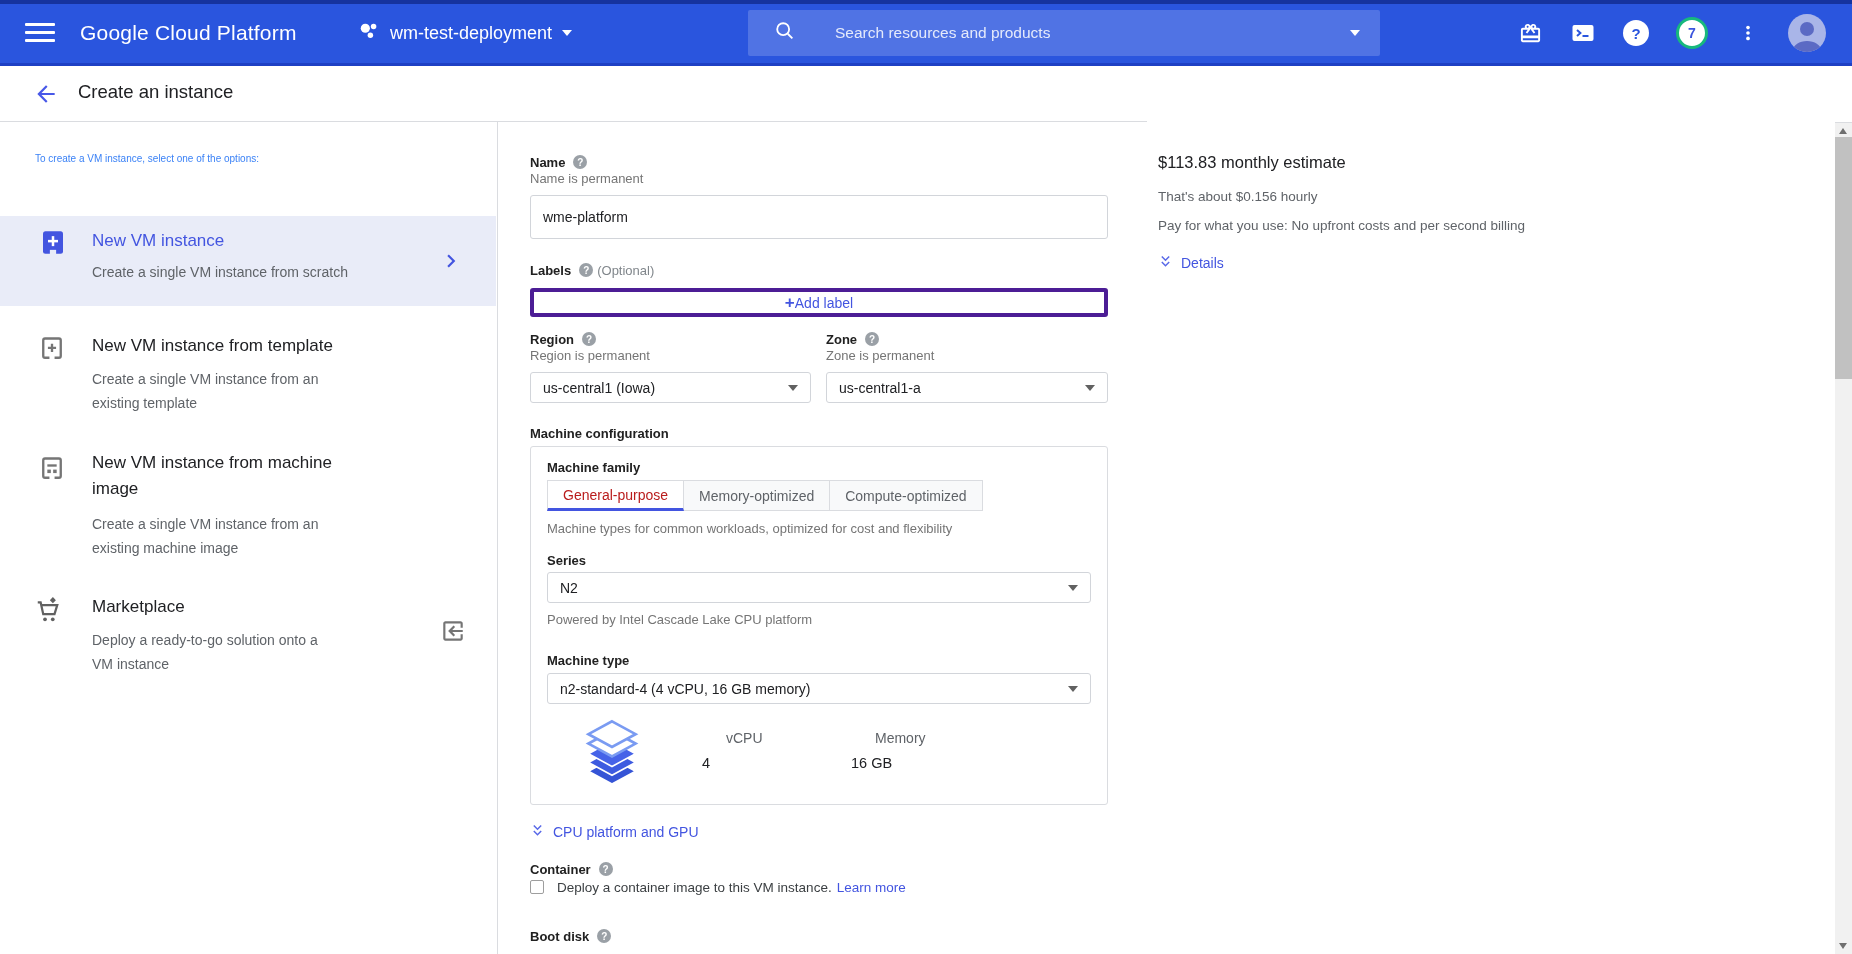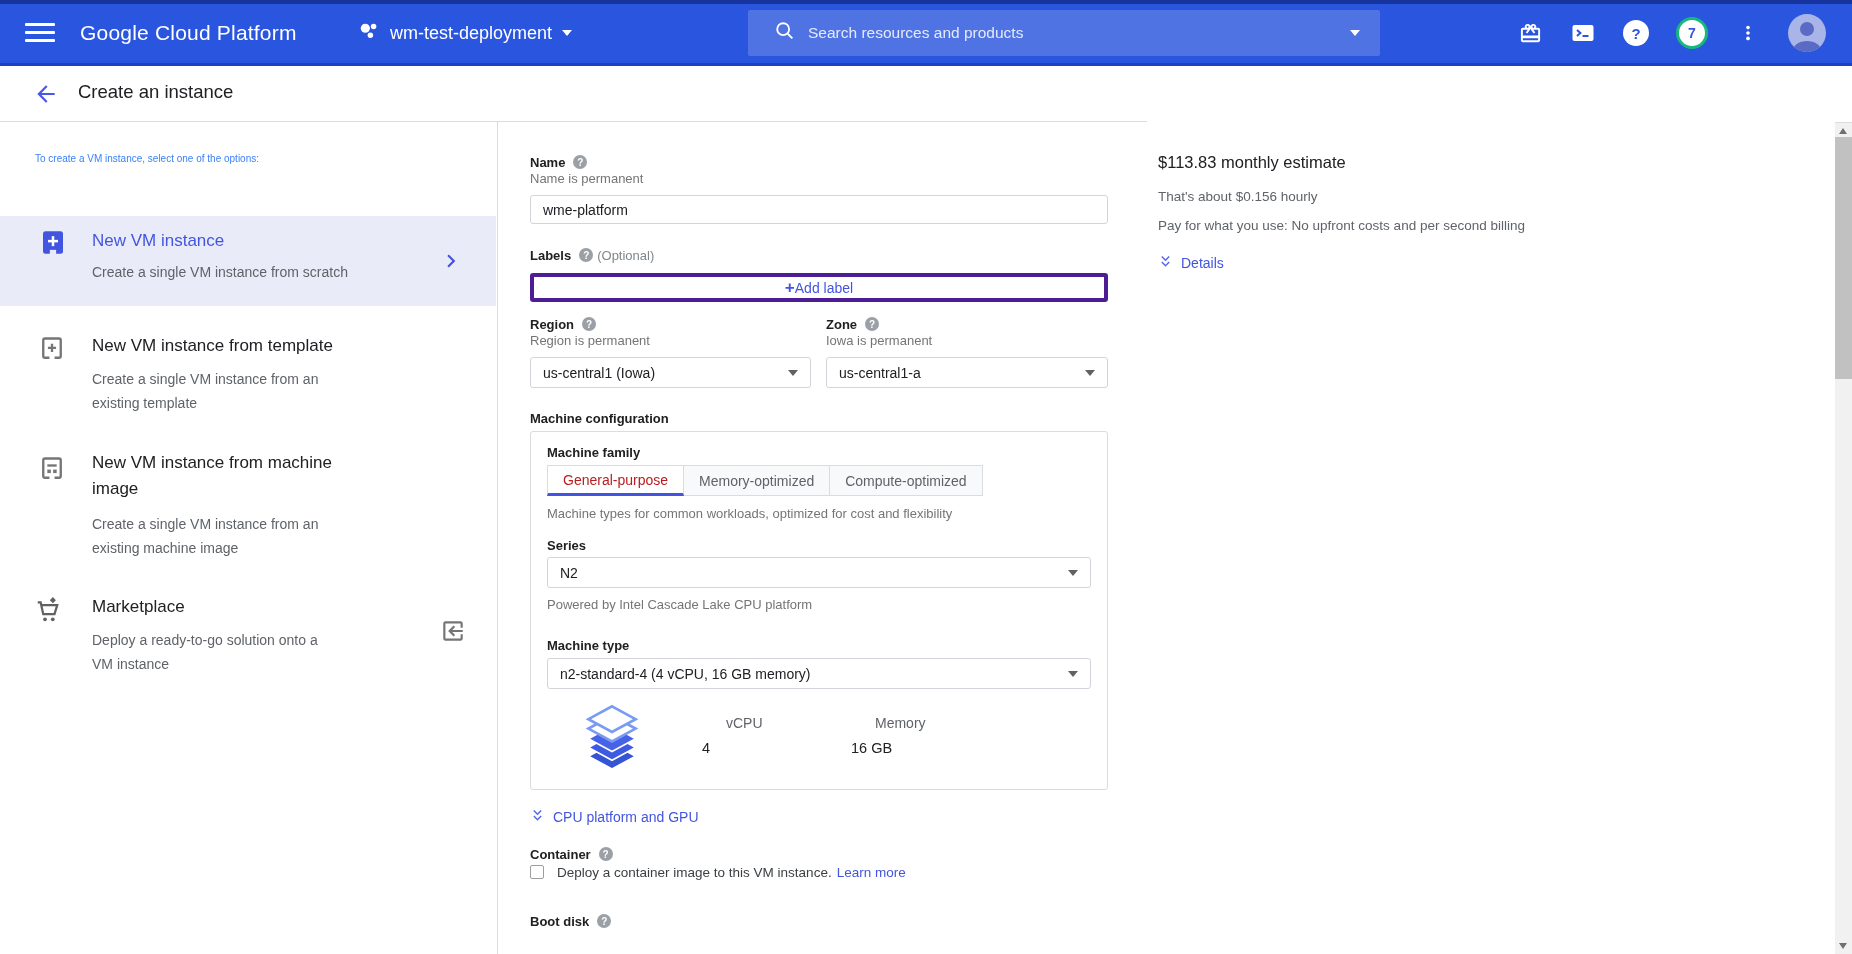--- a/index.html
+++ b/index.html
@@ -14,21 +14,21 @@
   .hamburger span { display:block; height:3px; background:#fff; border-radius:1px; margin-bottom:5px; }
   .logo { position:absolute; left:80px; top:0; height:66px; display:flex; align-items:center;
           color:#fff; font-size:21px; letter-spacing:.2px; white-space:nowrap; }
   .project { position:absolute; left:358px; top:0; height:66px; display:flex; align-items:center; gap:10px; color:#fff; }
   .project-label { font-size:18px; }
   .caret-w { width:0; height:0; border-left:5px solid transparent; border-right:5px solid transparent; border-top:6px solid #fff; }
 
   .search { position:absolute; left:748px; top:10px; width:632px; height:46px; background:rgba(255,255,255,.18);
             border-radius:2px; display:flex; align-items:center; padding:0 20px 0 26px; }
   .search input { flex:1; background:transparent; border:none; outline:none; color:#fff; font-size:15.5px;
-                  font-family:"Liberation Sans","DejaVu Sans",sans-serif; margin-left:12px; }
+                  font-family:"Liberation Sans","DejaVu Sans",sans-serif; margin-left:39px; }
   .search input::placeholder { color:rgba(255,255,255,.85); }
 
   .topbar-right { position:absolute; right:26px; top:0; height:66px; display:flex; align-items:center; gap:27px; }
   .tb-icon { width:26px; height:26px; display:flex; align-items:center; justify-content:center; cursor:pointer; }
   .help-circ { width:26px; height:26px; border-radius:50%; background:#fff; color:#2a55de; font-size:15px;
                font-weight:700; display:flex; align-items:center; justify-content:center; }
   .help-circ::after { content:"?"; }
   .notif { width:32px; height:32px; border-radius:50%; background:#fff; border:3px solid #17b87d;
            color:#3c55dd; font-weight:700; font-size:14px; display:flex; align-items:center; justify-content:center; }
   .avatar { width:38px; height:38px; border-radius:50%; background:#a9b5e8; overflow:hidden; cursor:pointer; }
@@ -67,21 +67,21 @@
 
   
   .form-col { position:absolute; left:530px; top:122px; width:578px; padding-top:32px; }
   .label-row { display:flex; align-items:center; height:16px; }
   .f-label { font-size:13px; font-weight:700; color:#212121; }
   .optional { font-size:13px; color:#80868b; margin-left:4px; }
   .qmark { display:inline-flex; width:14px; height:14px; border-radius:50%; background:#9aa0a6; color:#fff;
            font-size:10px; font-weight:700; align-items:center; justify-content:center; margin-left:8px; }
   .qmark::after { content:"?"; }
   .helper { font-size:13px; color:#757575; height:16px; }
-  .t-input { width:100%; height:29px; border:1px solid #d2d5da; border-radius:3px; padding:0 12px;
+  .t-input { width:100%; height:44px; border:1px solid #d2d5da; border-radius:3px; padding:0 12px;
              font-size:14px; color:#202124; font-family:"Liberation Sans","DejaVu Sans",sans-serif; outline:none; }
   .mb1{margin-bottom:1px;} .mb4{margin-bottom:4px;} .mb5{margin-bottom:5px;}
   .mb8{margin-bottom:8px;} .mb10{margin-bottom:10px;} .mb14{margin-bottom:14px;} .mb18{margin-bottom:18px;}
   .mb20{margin-bottom:20px;} .mb22{margin-bottom:22px;} .mb23{margin-bottom:23px;} .mb30{margin-bottom:30px;}
   .add-label-btn { width:100%; height:29px; border:4px solid #4c1d95; border-radius:3px; background:#fff;
                    color:#4355e0; font-size:14px; display:flex; align-items:center; justify-content:center;
                    cursor:pointer; }
   .plus-glyph::before { content:"+"; font-size:17px; font-weight:700; line-height:1; }
   .rz-grid { display:flex; gap:15px; }
   .rz-col1 { width:281px; } .rz-col2 { width:282px; }
@@ -293,21 +293,21 @@
         <div class="selectbox">
           <span>us-central1 (Iowa)</span>
           <span class="caret-g"></span>
         </div>
       </div>
       <div class="rz-col2">
         <div class="label-row mb1">
           <span class="f-label">Zone</span>
           <span class="qmark"></span>
         </div>
-        <div class="helper mb8">Iowa is permanent</div>
+        <div class="helper mb8">Zone is permanent</div>
         <div class="selectbox">
           <span>us-central1-a</span>
           <span class="caret-g"></span>
         </div>
       </div>
     </div>
 
     <div class="label-row mb5">
       <span class="f-label">Machine configuration</span>
     </div>

